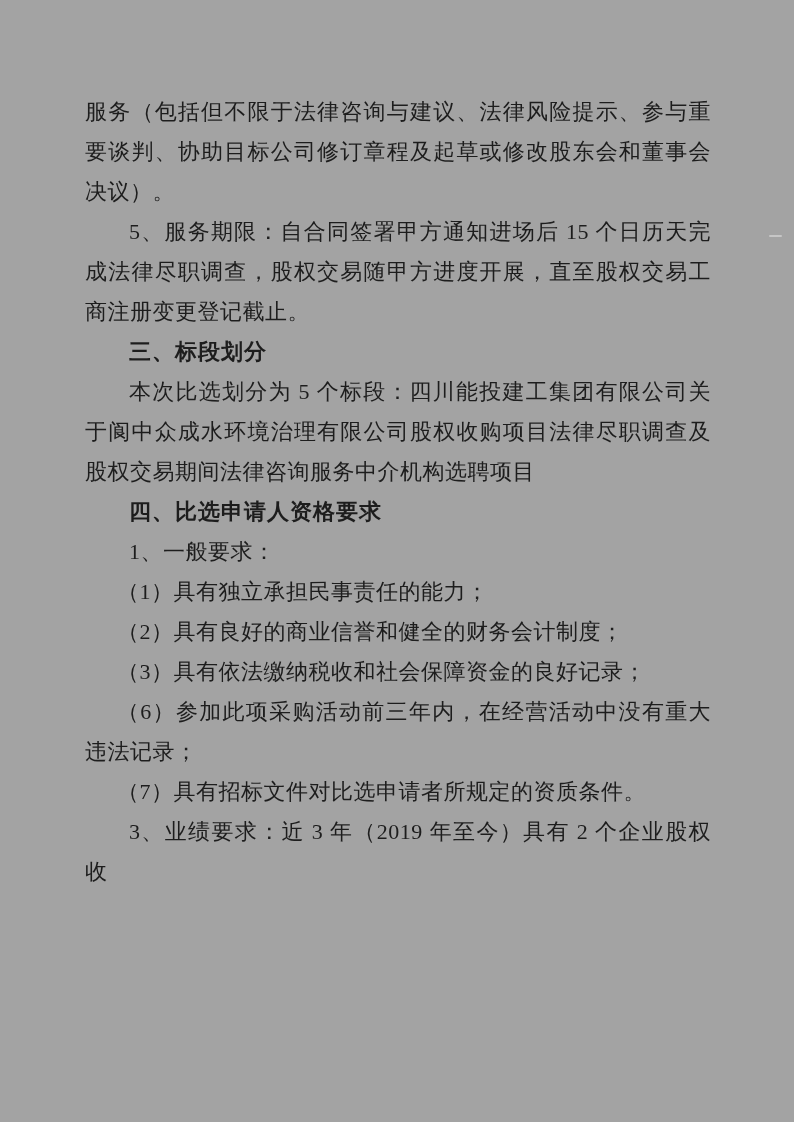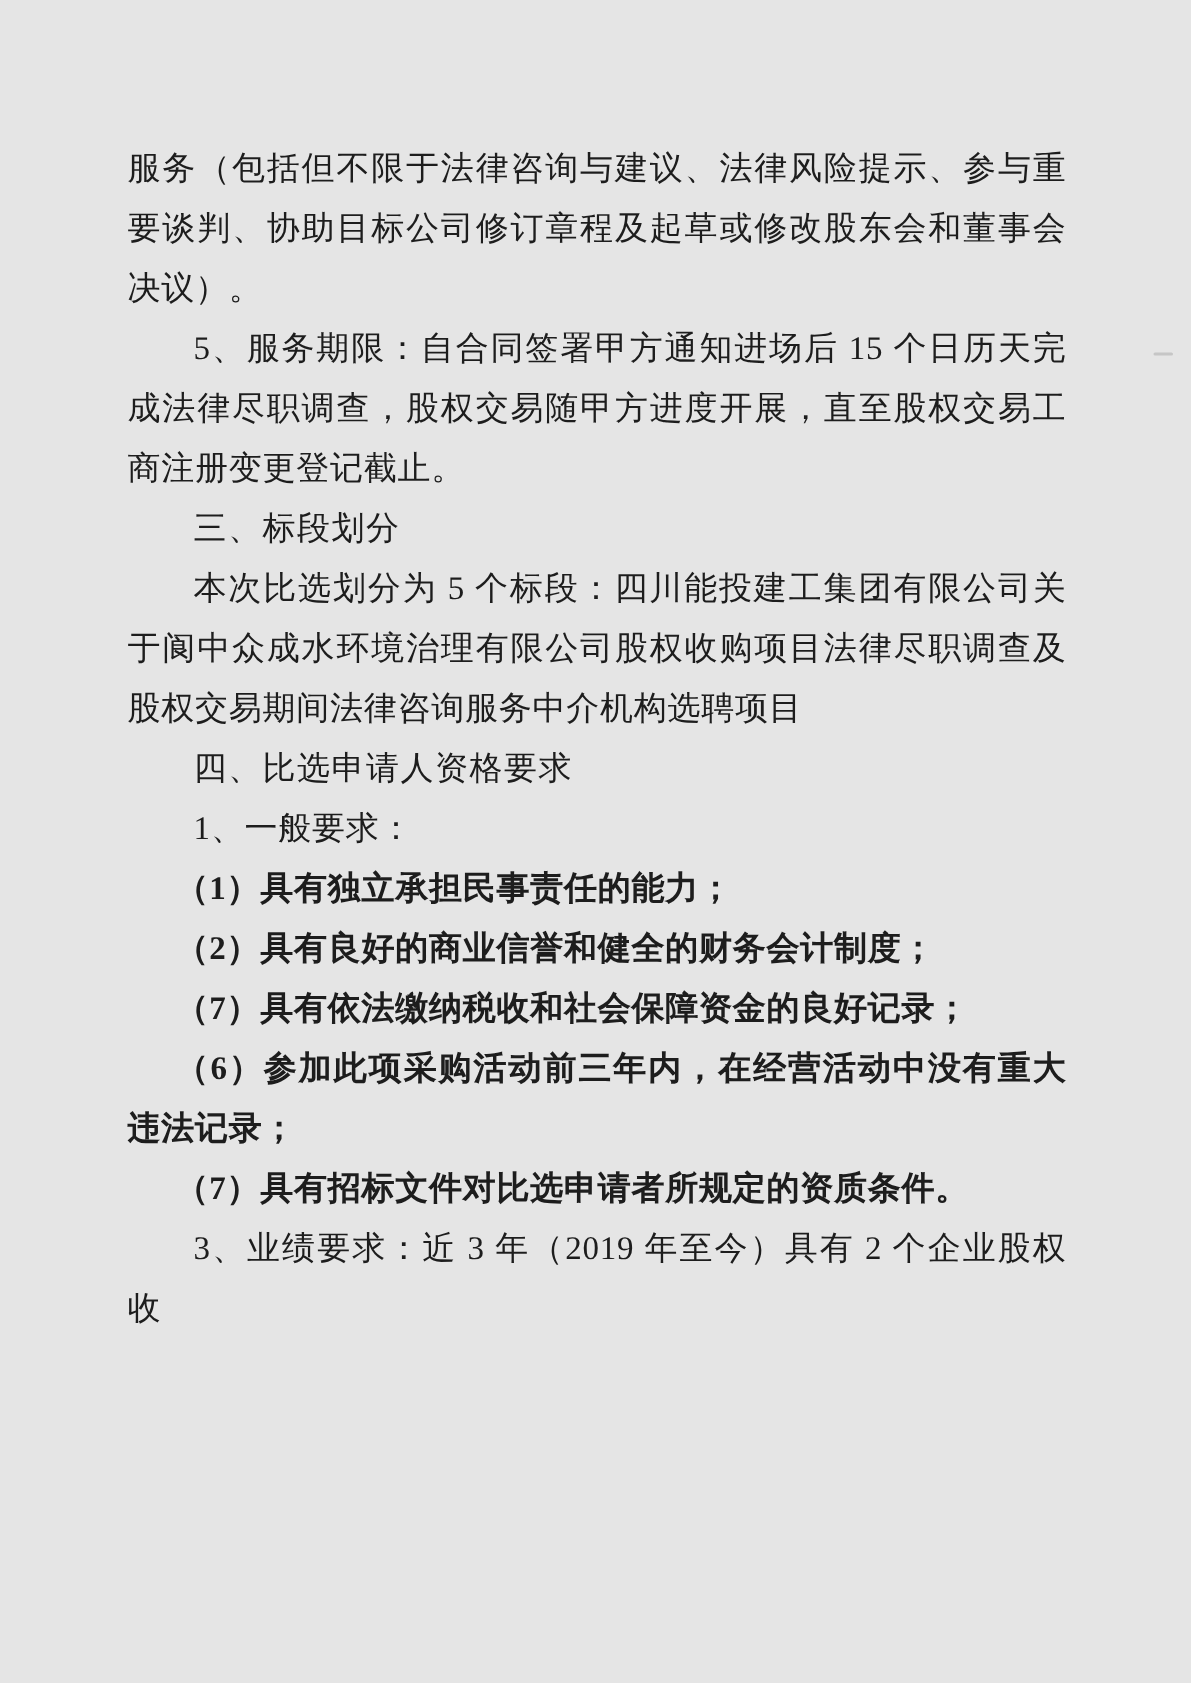--- a/index.html
+++ b/index.html
@@ -9,21 +9,21 @@
   }
   body {
     width: 794px;
     height: 1122px;
     position: relative;
     overflow: hidden;
   }
   .page {
     position: absolute;
     inset: 0;
-    background: #e5e5e5;
+    background: #a3a3a3;
   }
   .content {
     position: absolute;
     left: 85px;
     top: 92px;
     width: 626px;
     color: #1d1d1d;
   }
   .para {
     margin: 0;
@@ -33,25 +33,24 @@
     text-align: justify;
     text-justify: inter-character;
     letter-spacing: 0.5px;
     word-break: break-all;
   }
   .ind {
     text-indent: 44px;
   }
   .ind-paren {
     text-indent: 32px;
-    font-weight: bold;
   }
   .hd {
     font-family: "Liberation Sans", "DejaVu Sans", sans-serif;
-    font-weight: 400;
+    font-weight: 700;
     letter-spacing: 1px;
   }
   .artifact {
     position: absolute;
     left: 769px;
     top: 235px;
     width: 13px;
     height: 2px;
     background: #c6c6c6;
     border-radius: 1px;
@@ -63,19 +62,19 @@
 <div class="page">
   <div class="content">
     <p class="para">服务（包括但不限于法律咨询与建议、法律风险提示、参与重要谈判、协助目标公司修订章程及起草或修改股东会和董事会决议）。</p>
     <p class="para ind">5、服务期限：自合同签署甲方通知进场后 15 个日历天完成法律尽职调查，股权交易随甲方进度开展，直至股权交易工商注册变更登记截止。</p>
     <p class="para ind hd">三、标段划分</p>
     <p class="para ind">本次比选划分为 5 个标段：四川能投建工集团有限公司关于阆中众成水环境治理有限公司股权收购项目法律尽职调查及股权交易期间法律咨询服务中介机构选聘项目</p>
     <p class="para ind hd">四、比选申请人资格要求</p>
     <p class="para ind">1、一般要求：</p>
     <p class="para ind-paren">（1）具有独立承担民事责任的能力；</p>
     <p class="para ind-paren">（2）具有良好的商业信誉和健全的财务会计制度；</p>
-    <p class="para ind-paren">（7）具有依法缴纳税收和社会保障资金的良好记录；</p>
+    <p class="para ind-paren">（3）具有依法缴纳税收和社会保障资金的良好记录；</p>
     <p class="para ind-paren">（6）参加此项采购活动前三年内，在经营活动中没有重大违法记录；</p>
     <p class="para ind-paren">（7）具有招标文件对比选申请者所规定的资质条件。</p>
     <p class="para ind">3、业绩要求：近 3 年（2019 年至今）具有 2 个企业股权收</p>
   </div>
   <div class="artifact"></div>
 </div>
 
 </body></html>

